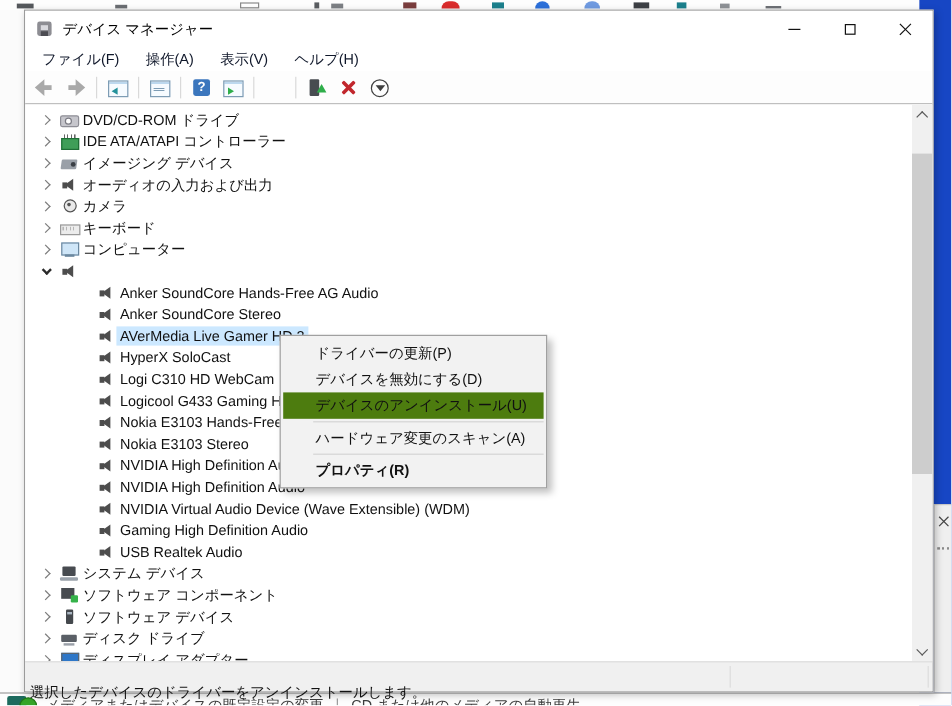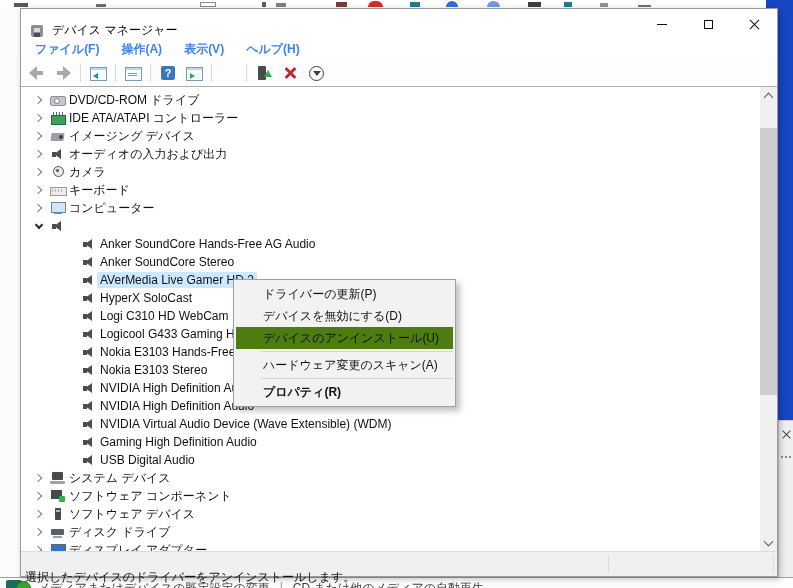--- a/index.html
+++ b/index.html
@@ -30,35 +30,35 @@
   .ap-icon::before { content:""; position:absolute; left:0; top:1px; width:16px; height:14px; background:#1d6b5e; border-radius:2px; }
   .ap-icon::after { content:""; position:absolute; left:10px; top:2px; width:13px; height:13px; border-radius:50%;
     background:#35a528; border:1px solid #1f7a17; }
   .ap-text { font-size:12px; color:#3c3c3c; white-space:nowrap; padding-top:2px; }
   .ap-div { color:#9a9a9a; padding:2px 10px 0; font-size:12px; }
 
   
   .win { position:absolute; left:20px; top:8px; width:758px; height:569px; background:#fff;
     border:1px solid #9b9b9b; box-shadow:2px 2px 6px rgba(0,0,0,.25); display:flex; flex-direction:column; }
 
-  .titlebar { height:30px; background:#fff; display:flex; align-items:flex-end; flex:0 0 auto; }
+  .titlebar { height:30px; background:#fff; display:flex; align-items:center; flex:0 0 auto; }
   .t-icon { position:relative; width:16px; height:16px; margin:0 6px 0 9px; flex:0 0 auto; }
   .t-icon::before { content:""; position:absolute; left:1px; top:2px; width:12px; height:12px; background:#8d8d93; border-radius:2px; }
   .t-icon::after { content:""; position:absolute; left:4px; top:5px; width:6px; height:4px; background:#d9d9de; box-shadow:0 5px 0 #4c4c52; }
   .t-title { font-size:12px; color:#000; }
   .t-controls { margin-left:auto; display:flex; height:100%; }
   .t-btn { width:46px; height:100%; display:flex; align-items:center; justify-content:center; }
   .g-min { width:10px; height:1px; background:#111; }
   .g-max { width:9px; height:9px; border:1px solid #111; }
   .g-close { position:relative; width:10px; height:10px; }
   .g-close::before,.g-close::after { content:""; position:absolute; left:5px; top:-1px; width:1px; height:13px; background:#111; }
   .g-close::before{ transform:rotate(45deg);} .g-close::after{ transform:rotate(-45deg);}
 
   .menubar { height:20px; display:flex; align-items:center; padding-left:3px; flex:0 0 auto; background:#fff; }
-  .mb-item { font-size:12px; color:#3b82f6; padding:2px 11px;font-weight:bold; }
+  .mb-item { font-size:12px; color:#0f172a; padding:2px 11px; }
 
   .toolbar { height:28px; display:flex; align-items:center; padding-left:5px; gap:4px; flex:0 0 auto;
     background:#fdfdfd; border-bottom:1px solid #b0b0b0; }
   .tb { width:22px; height:22px; display:flex; align-items:center; justify-content:center; }
   .tb-sep { width:1px; height:18px; background:#d9d9d9; margin:0 2px; }
   .tbi { position:relative; width:16px; height:16px; }
   .tbi::before,.tbi::after { content:""; position:absolute; }
   .tb-back::before { left:7px; top:6px; width:7px; height:4px; background:#a9a9a9; }
   .tb-back::after { left:0; top:1px; border-top:7px solid transparent; border-bottom:7px solid transparent; border-right:8px solid #a9a9a9; }
   .tb-forward::before { left:2px; top:6px; width:7px; height:4px; background:#a9a9a9; }
@@ -348,21 +348,21 @@
           <div class="row lv1">
             <span class="ic ic-audio-device"></span>
             <span class="lbl">NVIDIA Virtual Audio Device (Wave Extensible) (WDM)</span>
           </div>
           <div class="row lv1">
             <span class="ic ic-audio-device"></span>
             <span class="lbl">Gaming High Definition Audio</span>
           </div>
           <div class="row lv1">
             <span class="ic ic-audio-device"></span>
-            <span class="lbl">USB Digital Audio</span>
+            <span class="lbl">USB Realtek Audio</span>
           </div>
           <div class="row lv0">
             <span class="chevbox">
               <span class="chev right"></span>
             </span>
             <span class="gap"></span>
             <span class="ic ic-system-device"></span>
             <span class="lbl">システム デバイス</span>
           </div>
           <div class="row lv0">

